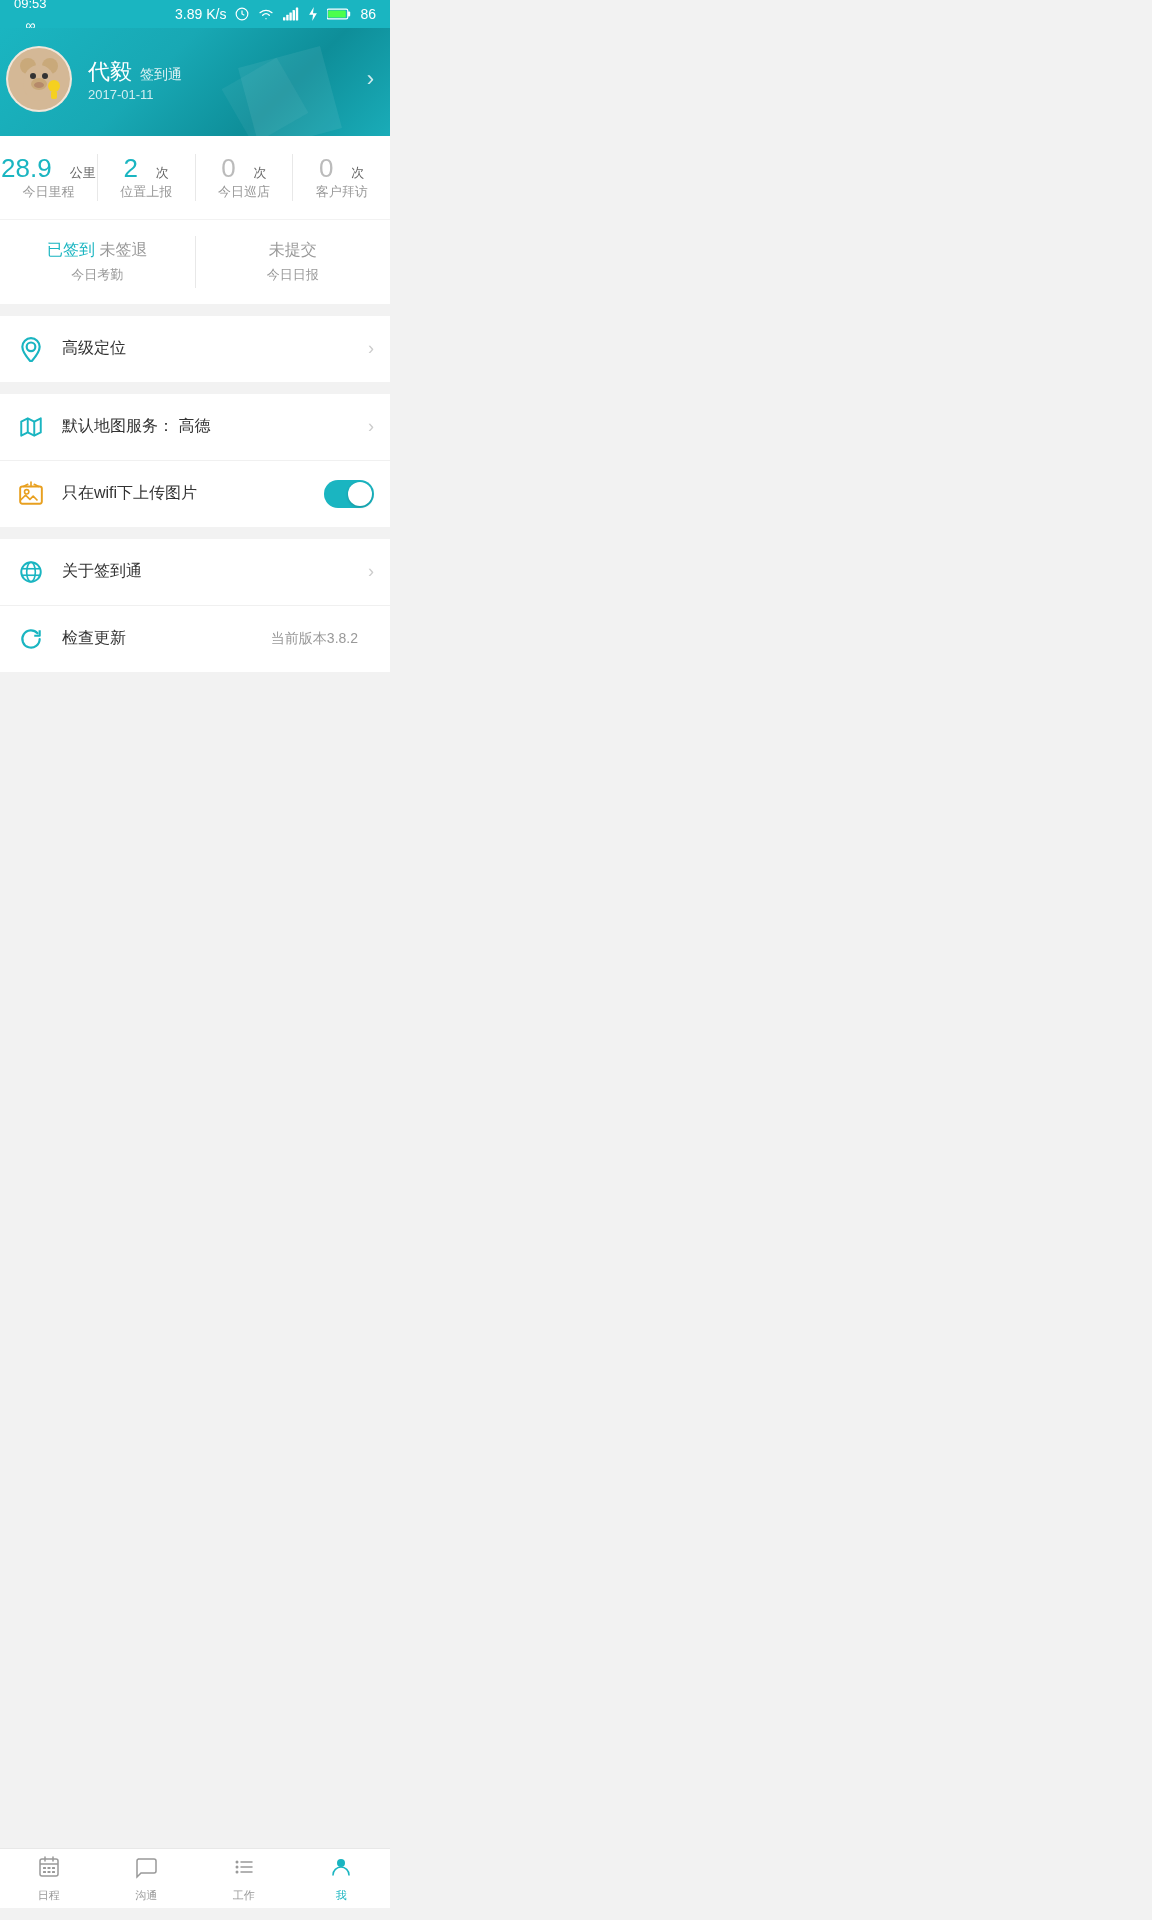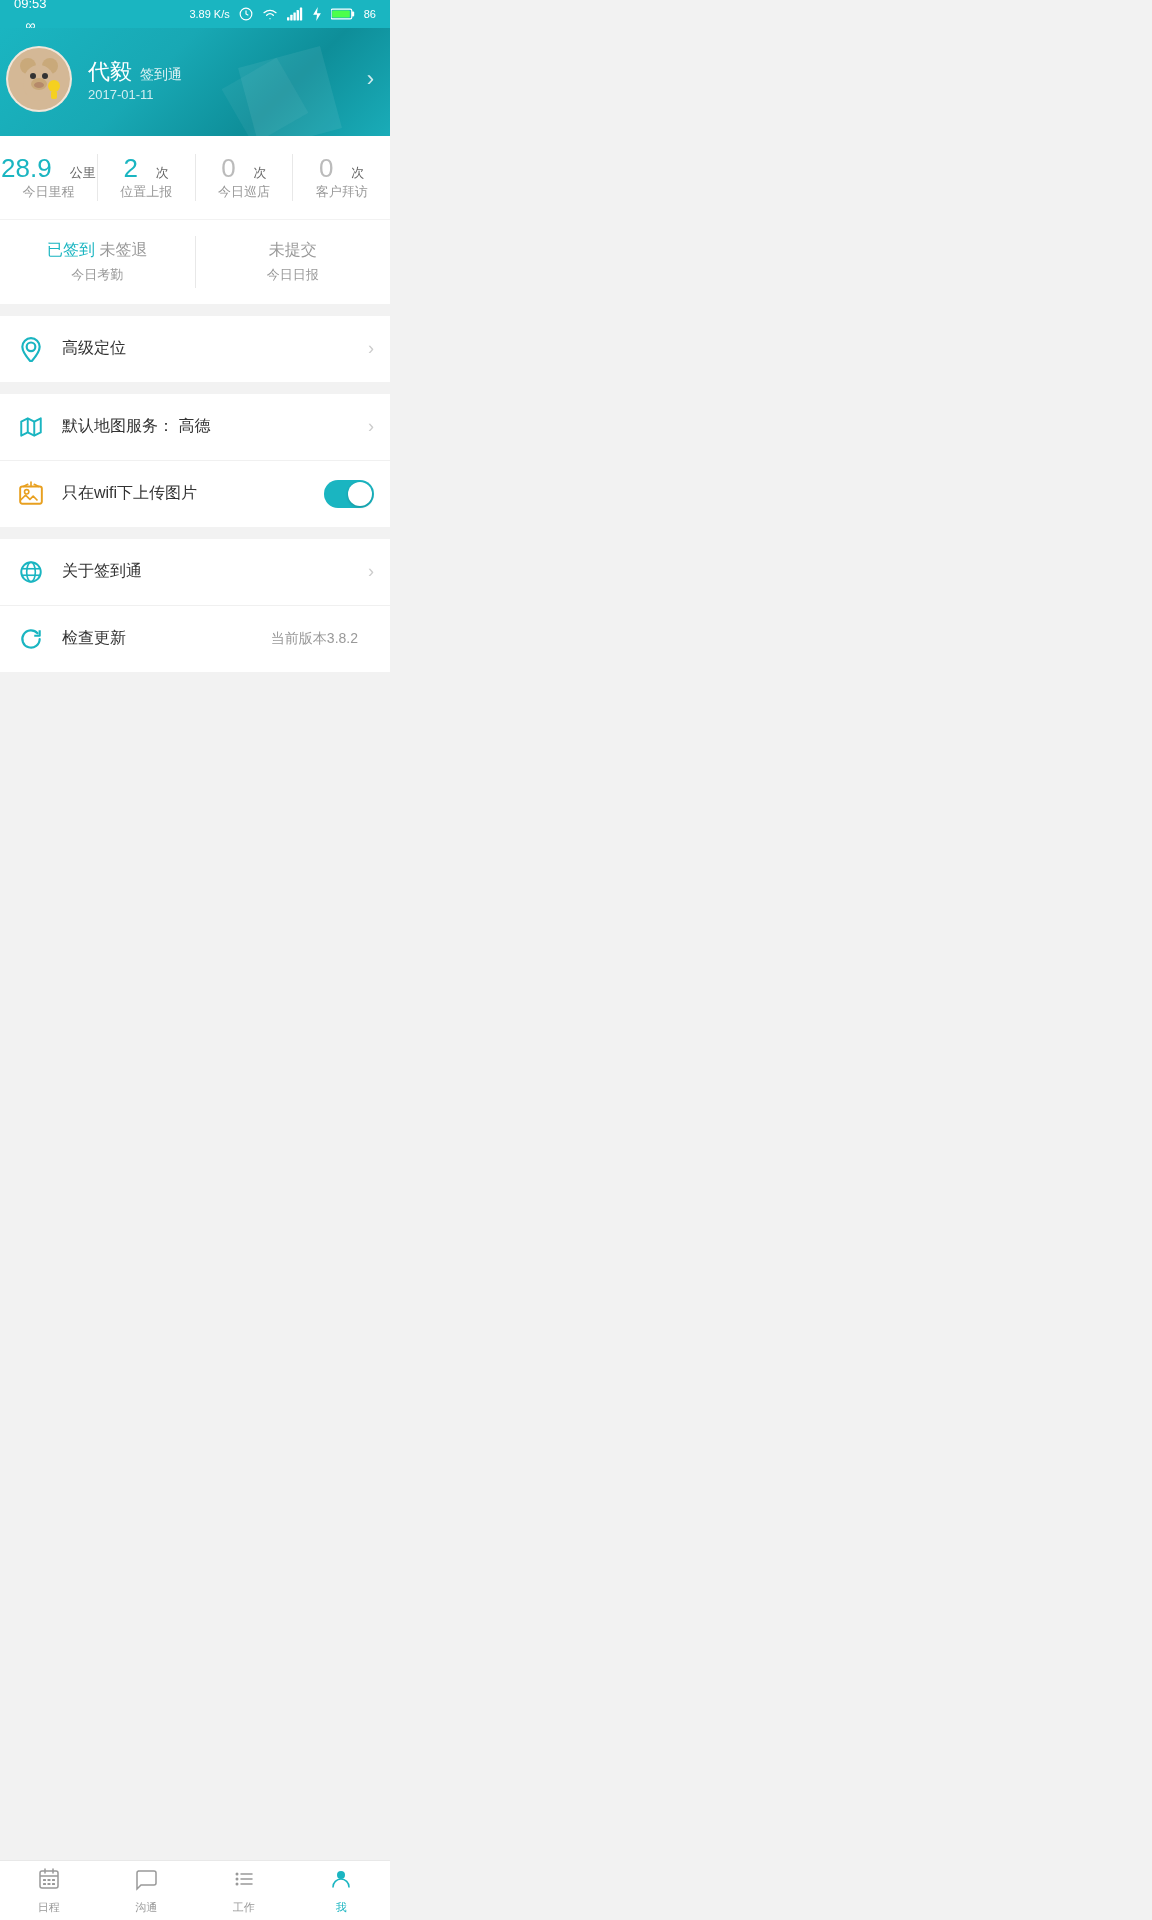--- a/index.html
+++ b/index.html
@@ -29,21 +29,21 @@
       font-weight: 500;
       display: flex;
       align-items: center;
       gap: 6px;
       flex-direction: column;
     }
     .status-right {
       display: flex;
       align-items: center;
       gap: 9px;
-      font-size: 11px;
+      font-size: 14px;
       color: #fff;
     }
     .infinity-icon {
       font-size: 14px;
     }
 
     
     .header {
       background: linear-gradient(135deg, #1ab5c1 0%, #18a8b4 40%, #0e8e99 70%, #1aacb8 100%);
       padding: 18px 16px 24px 6px;
@@ -250,21 +250,21 @@
       box-shadow: 0 1px 3px rgba(0,0,0,0.2);
       transition: left 0.2s;
     }
     .toggle.on .toggle-knob {
       left: 24px;
     }
 
     
     .bottom-nav {
       position: fixed;
-      bottom: 0;
+      bottom: 12px;
       left: 0;
       width: 390px;
       height: 60px;
       background: #fff;
       border-top: 1px solid #e8e8e8;
       display: flex;
       align-items: stretch;
     }
     .nav-item {
       flex: 1;

